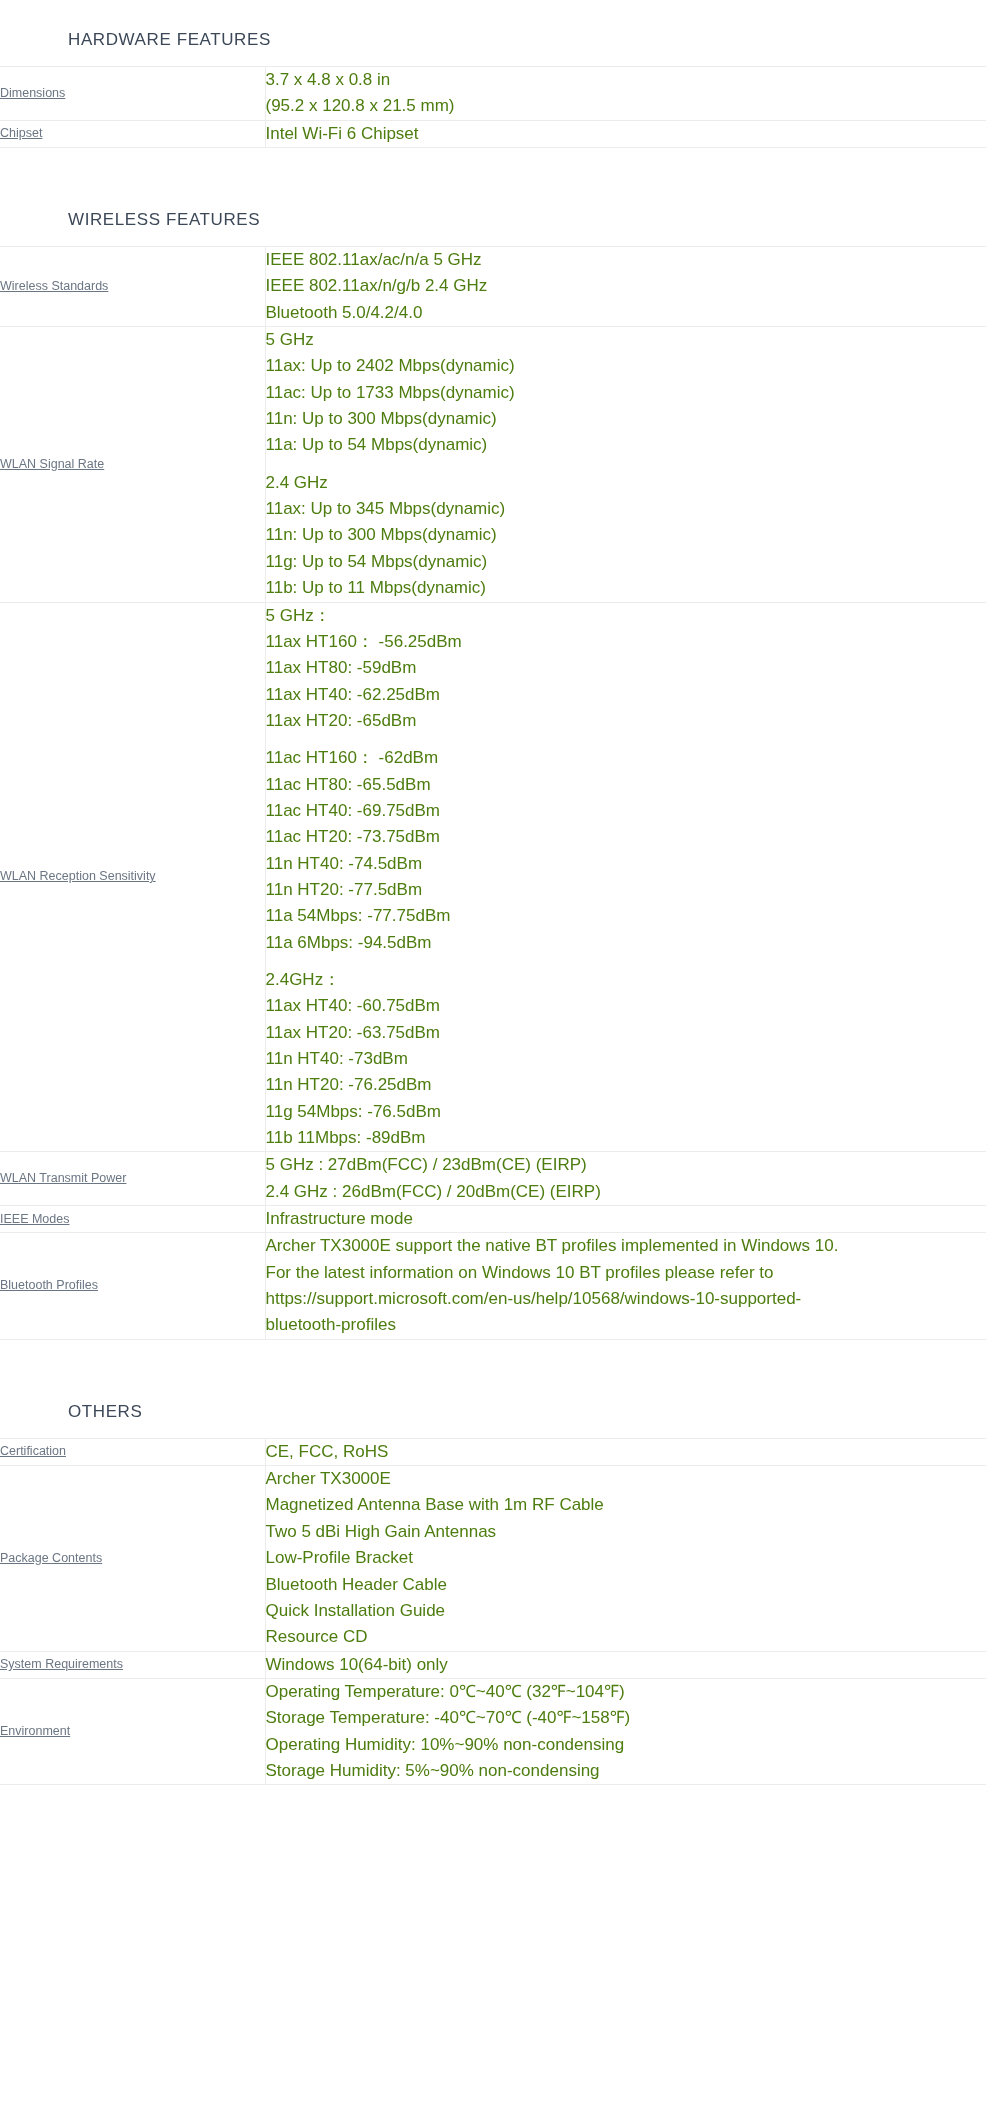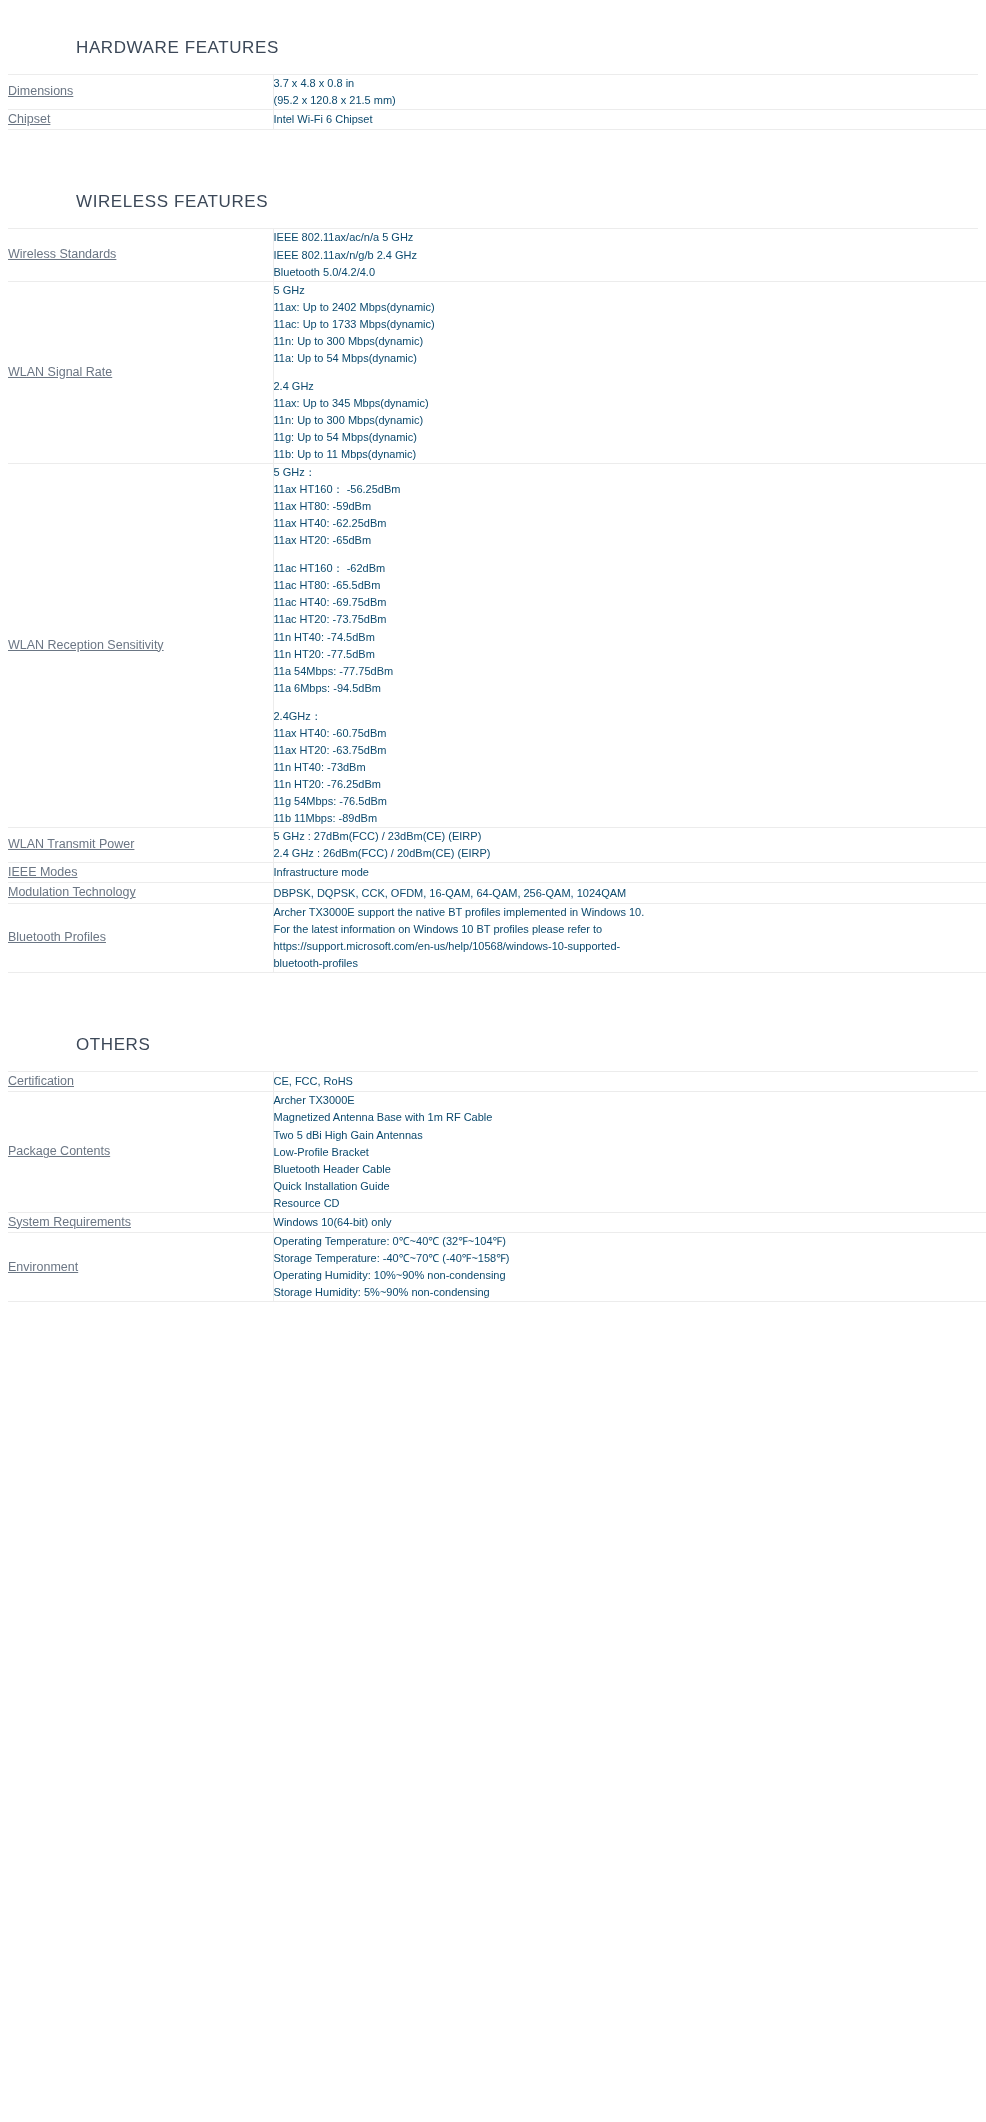--- a/index.html
+++ b/index.html
@@ -9,21 +9,21 @@
     background: #ffffff;
   }
   body {
     width: 986px;
     font-family: "Liberation Sans", sans-serif;
     color: #5f6b7a;
     -webkit-font-smoothing: antialiased;
   }
   .spec-sheet {
     width: 986px;
-    padding: 8px;
+    padding: 0;
   }
   .section {
     width: 100%;
   }
   .section-header {
     font-size: 17px;
     letter-spacing: 0.6px;
     color: #3c4858;
     font-weight: 400;
     padding: 0 0 0 68px;
@@ -57,23 +57,23 @@
     width: 265px;
     padding: 14px 10px 14px 68px;
     font-size: 12.5px;
     line-height: 1.55;
     color: #6b7684;
     border-right: 1px solid #ececec;
     text-decoration: underline;
   }
   td.value-cell {
     padding: 14px 24px 14px 38px;
-    font-size: 11px;
+    font-size: 17px;
     line-height: 1.55;
-    color: #0c4a6e;
+    color: #4d7c0f;
     margin-top: 43px;
   }
   .value-line {
     display: block;
     white-space: pre-wrap;
     min-height: 1.55em;
   }
   .value-line.blank {
     height: 11px;
     min-height: 0;
@@ -172,26 +172,20 @@
                 <span class="value-line">5 GHz : 27dBm(FCC) / 23dBm(CE) (EIRP)</span>
                 <span class="value-line">2.4 GHz : 26dBm(FCC) / 20dBm(CE) (EIRP)</span>
               </td>
             </tr>
             <tr>
               <td class="label-cell">IEEE Modes</td>
               <td class="value-cell">
                 <span class="value-line">Infrastructure mode</span>
               </td>
             </tr>
-            <tr>
-              <td class="label-cell">Modulation Technology</td>
-              <td class="value-cell">
-                <span class="value-line">DBPSK, DQPSK, CCK, OFDM, 16-QAM, 64-QAM, 256-QAM, 1024QAM</span>
-              </td>
-            </tr>
             <tr class="tall">
               <td class="label-cell">Bluetooth Profiles</td>
               <td class="value-cell">
                 <span class="value-line">Archer TX3000E support the native BT profiles implemented in Windows 10.</span>
                 <span class="value-line">For the latest information on Windows 10 BT profiles please refer to</span>
                 <span class="value-line">https://support.microsoft.com/en-us/help/10568/windows-10-supported-</span>
                 <span class="value-line">bluetooth-profiles</span>
               </td>
             </tr>
           </tbody>

